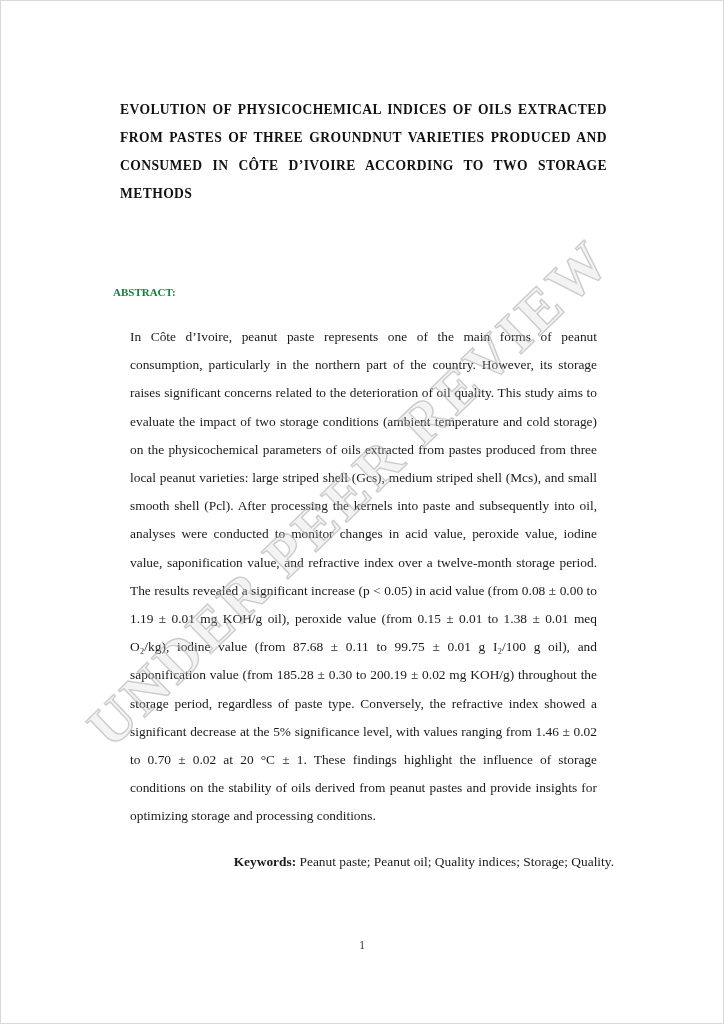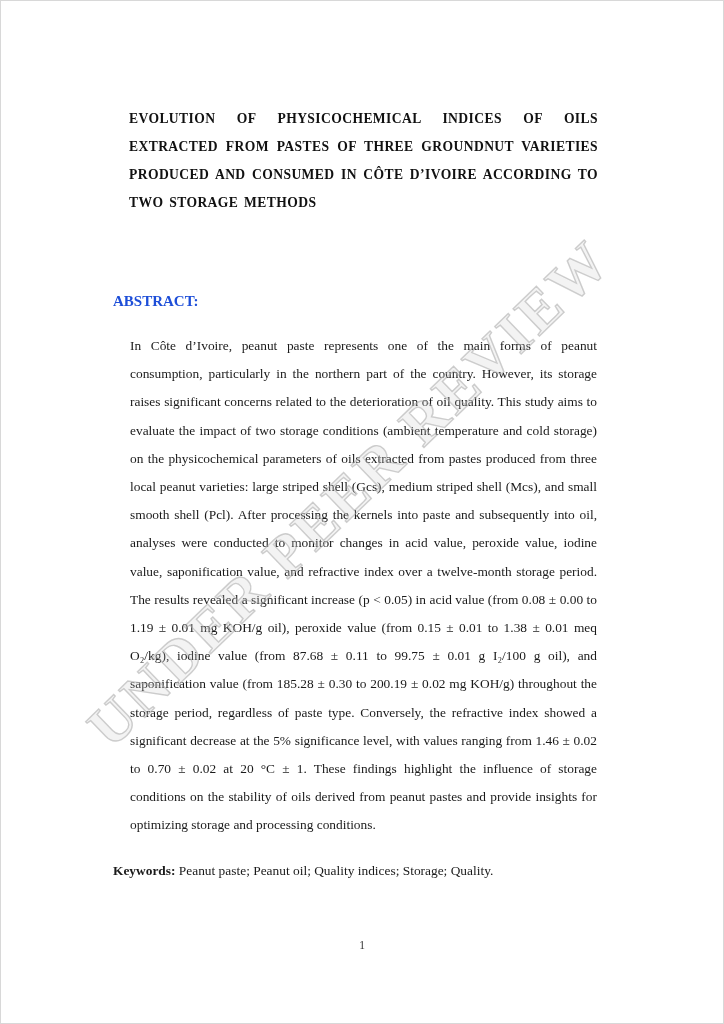--- a/index.html
+++ b/index.html
@@ -18,50 +18,51 @@
     font-family: "Liberation Serif", "DejaVu Serif", serif;
     color: #1a1a1a;
   }
   .content {
     position: absolute;
     left: 112px;
     top: 88px;
     width: 501px;
   }
   .title {
-    margin: 16px;
+    margin: 7px;
     font-size: 13.6px;
     font-weight: bold;
     line-height: 28px;
     text-align: justify;
     text-align-last: left;
     letter-spacing: 0.4px;
     word-spacing: 2px;
     color: #111111;
   }
   .abstract-heading {
     margin: 70px 0 16px 0;
-    font-size: 15px;
+    font-size: 11px;
     font-weight: bold;
     line-height: 28px;
-    color: #1d4ed8;
+    color: #15803d;
   }
   .abstract {
     margin: 17px;
     font-size: 13.4px;
     line-height: 28.2px;
     text-align: justify;
     text-align-last: left;
     color: #1a1a1a;
   }
   .keywords {
     margin: 15px 0 0 0;
     font-size: 13.4px;
     line-height: 28px;
     color: #1a1a1a;
+    text-align: right;
   }
   .kw-label {
     font-weight: bold;
   }
   .watermark {
     position: absolute;
     left: 348px;
     top: 492px;
     transform: translate(-50%, -50%) rotate(-44deg);
     transform-origin: center center;

